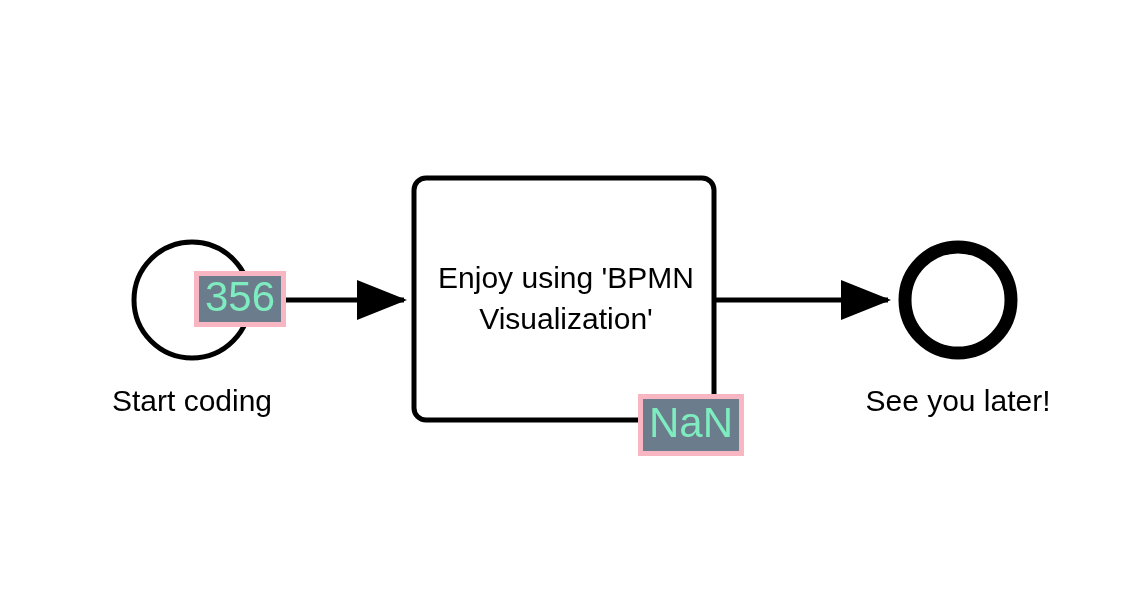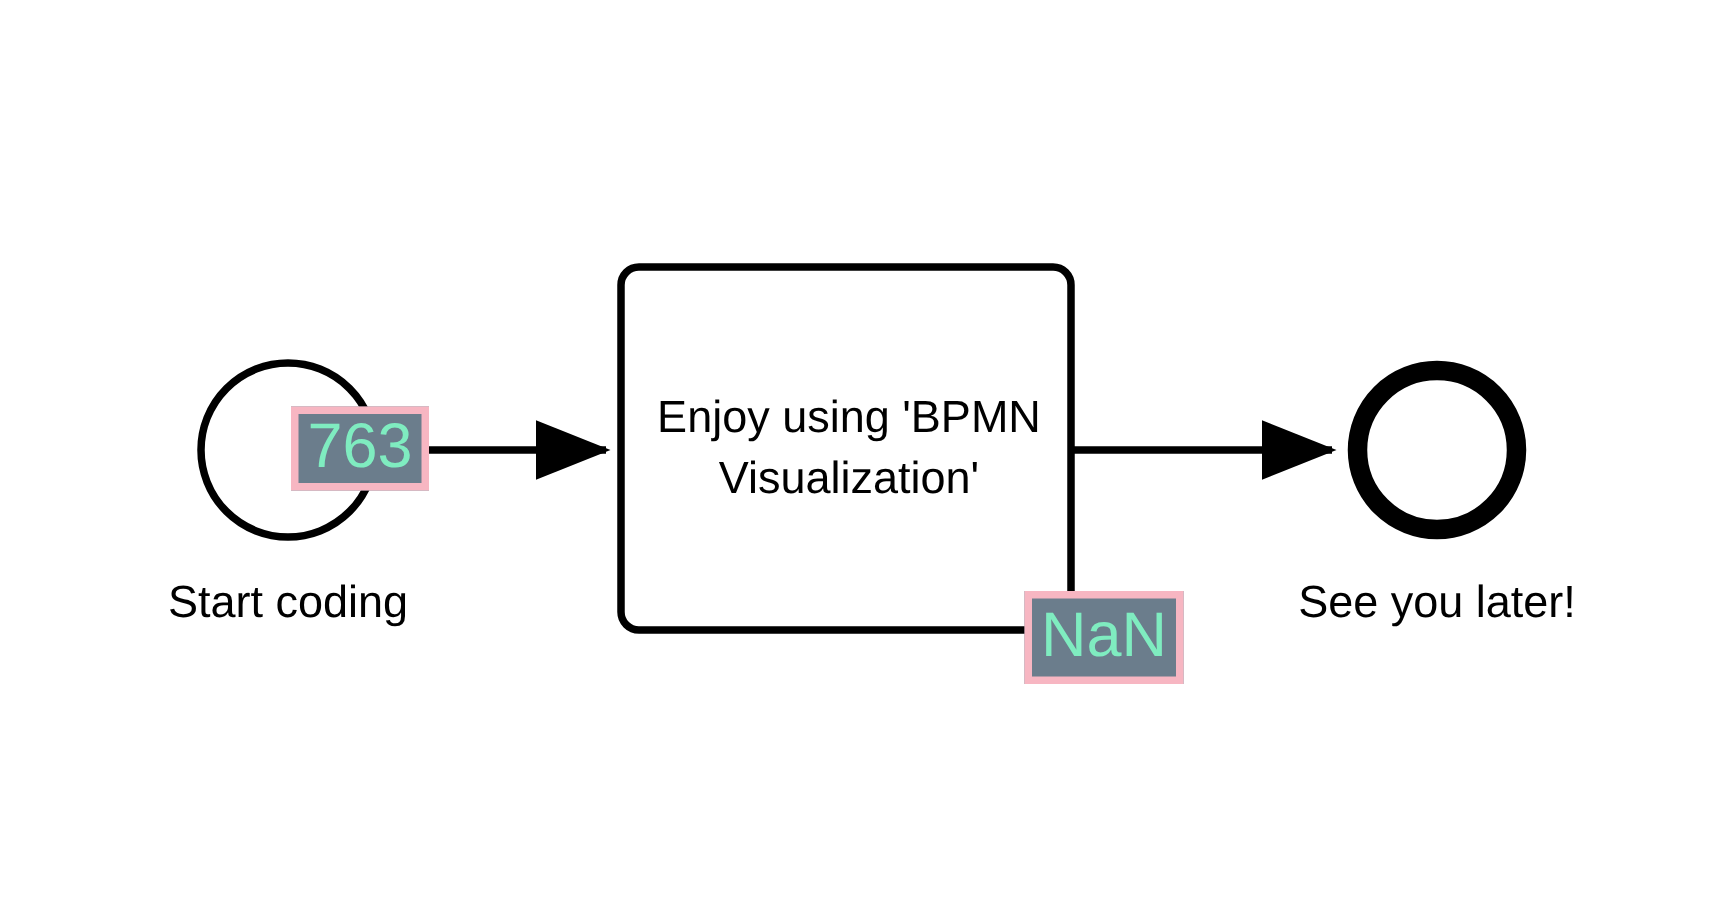--- a/index.html
+++ b/index.html
@@ -52,21 +52,21 @@
     justify-content: center;
     white-space: nowrap;
     padding: 1px 6px 5px 6px;
   }
   #overlay-start-counter {
     left: 194px;
     top: 271px;
     height: 56px;
   }
   #overlay-task-counter {
-    left: 683px;
+    left: 638px;
     top: 394px;
     height: 62px;
   }
 </style>
 </head>
 <body>
 
 <div id="diagram-canvas">
 
   <svg id="bpmn-svg" viewBox="0 0 1140 600">
@@ -94,17 +94,17 @@
     <g>
       <line x1="716" y1="300" x2="888" y2="300" stroke="#000000" stroke-width="5" marker-end="url(#seq-arrowhead)"></line>
     </g>
 
     <g>
       <circle cx="958" cy="300" r="53" fill="#ffffff" stroke="#000000" stroke-width="13"></circle>
     </g>
     <text class="element-label" x="958" y="411">See you later!</text>
   </svg>
 
-  <div class="overlay-badge" id="overlay-start-counter" style="color: rgb(127, 236, 192); background-color: rgb(107, 125, 140); border-color: rgb(247, 182, 194);">763</div>
+  <div class="overlay-badge" id="overlay-start-counter" style="color: rgb(127, 236, 192); background-color: rgb(107, 125, 140); border-color: rgb(247, 182, 194);">356</div>
 
   <div class="overlay-badge" id="overlay-task-counter" style="color: rgb(127, 236, 192); background-color: rgb(107, 125, 140); border-color: rgb(247, 182, 194);">NaN</div>
 
 </div>
 
 </body></html>

